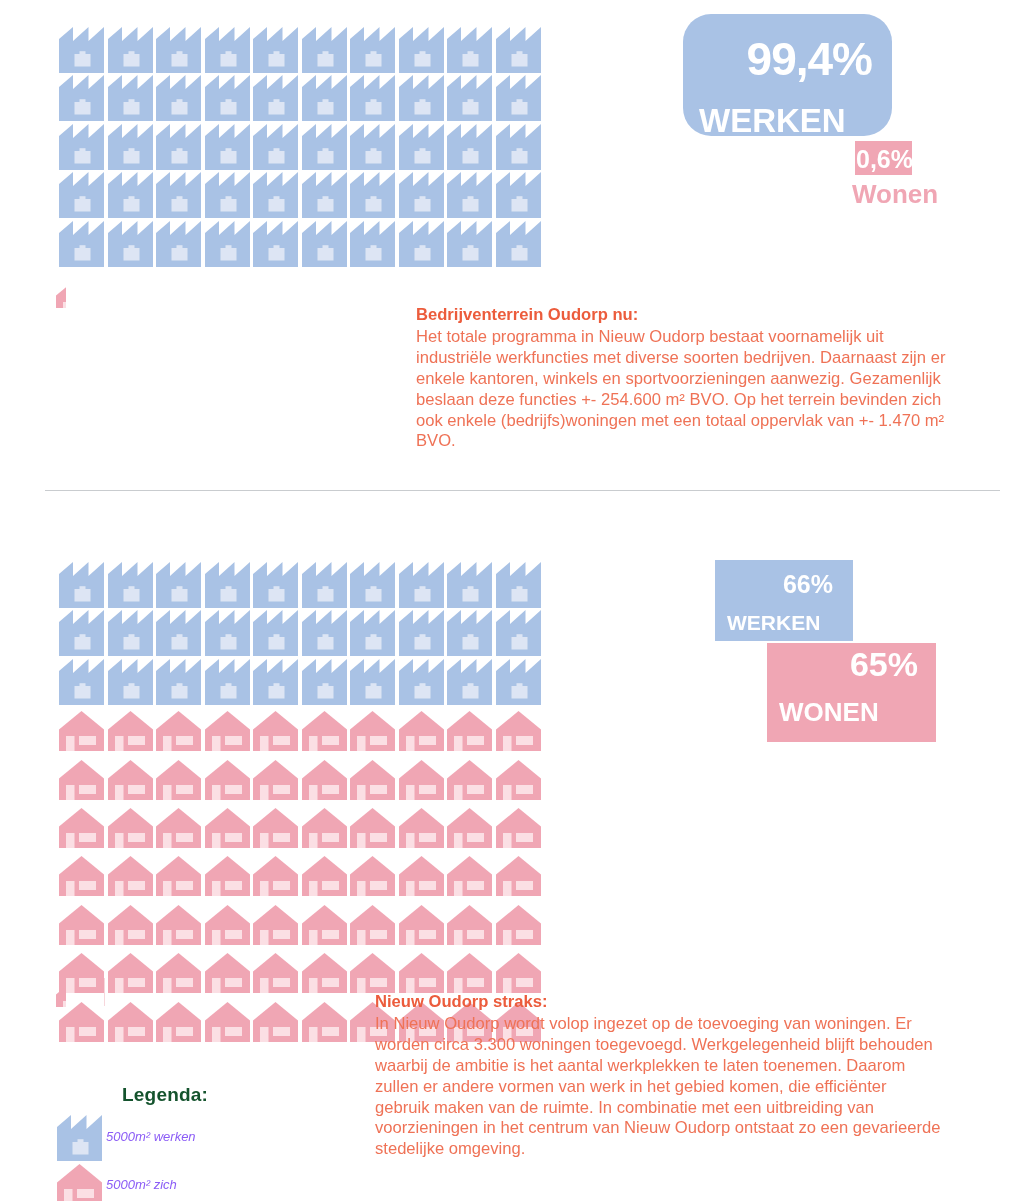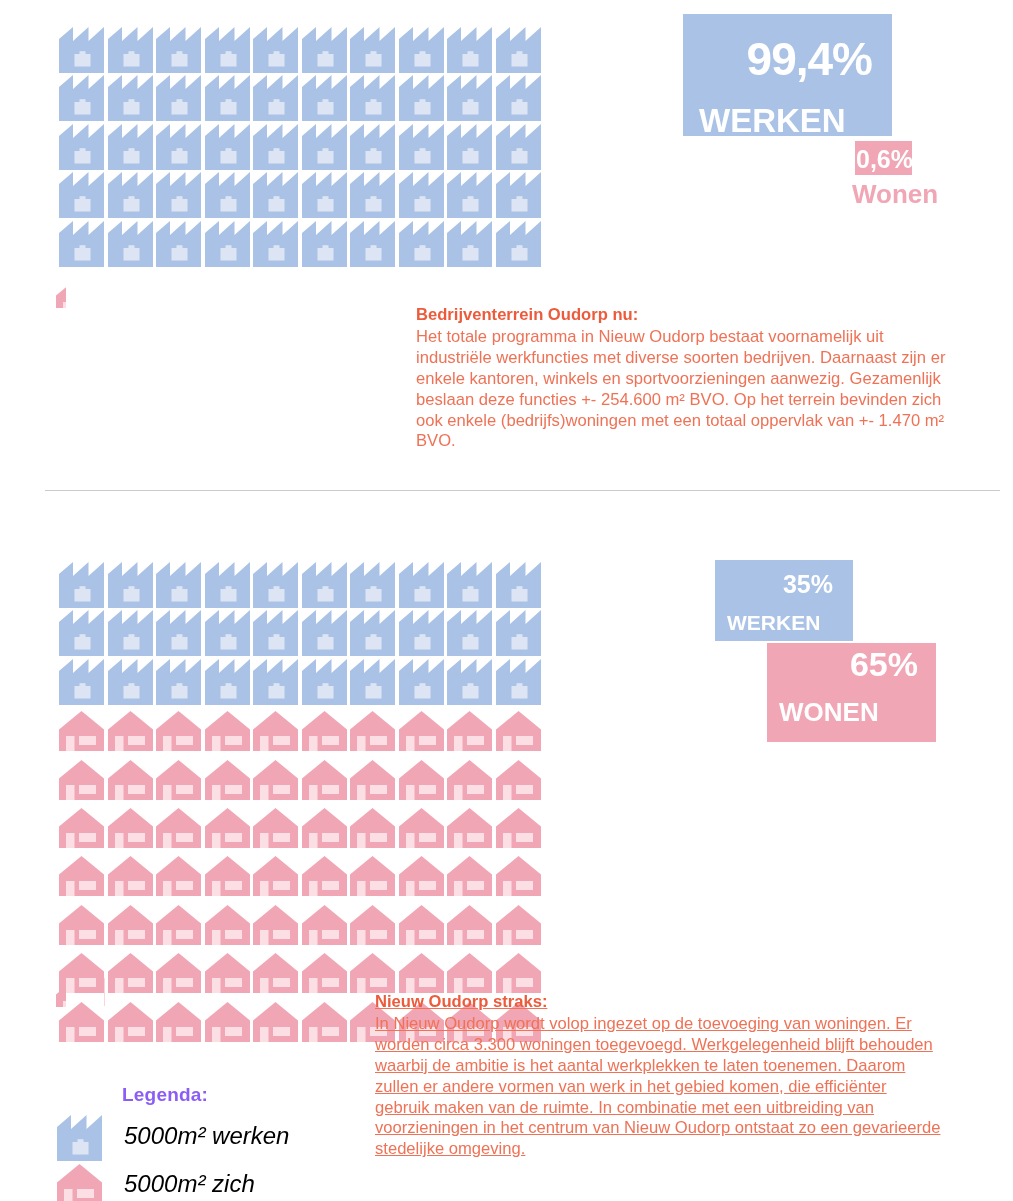--- a/index.html
+++ b/index.html
@@ -45,20 +45,21 @@
   .pbox .lbl {
     color: #ffffff;
     font-weight: bold;
     line-height: 1;
     text-align: left;
   }
 
   #box-werken-nu {
     left: 683px; top: 14px; width: 209px; height: 122px;
     background: #a9c2e5;
+    border-radius: 28px;
   }
   #box-werken-nu .pct { font-size: 46px; padding: 22px 20px 0 0; letter-spacing: -1px; }
   #box-werken-nu .lbl { font-size: 33px; padding: 22px 0 0 16px; }
 
   #box-wonen-nu {
     left: 855px; top: 141px; width: 57px; height: 34px;
     background: #f0a6b4;
   }
   #box-wonen-nu .pct { font-size: 25px; text-align: left; padding: 6px 0 0 1px; }
 
@@ -90,43 +91,43 @@
   }
   .textblock .heading {
     font-weight: bold;
     color: #ec5c3c;
     display: block;
     margin-bottom: 1px;
   }
   .textblock p { margin: 0; }
 
   #text-nu { left: 375px; top: 305px; width: 546px; margin-left: 41px; }
-  #text-straks { left: 375px; top: 992px; width: 568px; text-decoration: underline; }
+  #text-straks { left: 375px; top: 992px; width: 568px; }
 
   
   #divider {
     position: absolute; left: 45px; top: 490px;
     width: 955px; height: 1px;
     background: #c9cccf;
   }
 
   
   #legend { position: absolute; left: 55px; top: 1080px; }
   #legend .legend-title {
     position: absolute; left: 67px; top: 4px;
-    font-size: 19px; font-weight: bold; color: #8b5cf6;
+    font-size: 19px; font-weight: bold; color: #14532d;
     letter-spacing: .2px;
   }
   .legend-row { position: absolute; display: flex; align-items: center; }
   .legend-row .licon { width: 49px; height: 42px; position: relative; }
   .legend-row .ltext {
-    margin-left: 20px;
-    font-size: 24px;
+    margin-left: 2px;
+    font-size: 13px;
     font-style: italic;
-    color: #000000;
+    color: #8b5cf6;
     white-space: nowrap;
   }
   #legend-row-werken { left: 0px; top: 35px; }
   #legend-row-wonen  { left: 0px; top: 83px; }
 </style>
 </head>
 <body>
 
 <div class="page">
 
@@ -1248,21 +1249,21 @@
         <svg viewBox="0 0 49 42" width="49" height="42" style="display:block">
           <path fill="#f0a6b4" d="M24.5 1 L47 19.5 L47 41 L2 41 L2 19.5 Z"></path>
           <rect x="9" y="26" width="8.5" height="15" fill="#fbdfe4"></rect>
           <rect x="22" y="26" width="17" height="9" fill="#fbdfe4"></rect>
         </svg>
       </div>
     </div>
   <div class="tickline" style="left:104px; top:978px; height:28px;"></div>
 
   <div class="pbox" id="box-werken-straks">
-    <div class="pct">35%</div>
+    <div class="pct">66%</div>
     <div class="lbl">WERKEN</div>
   </div>
 
   <div class="pbox" id="box-wonen-straks">
     <div class="pct">65%</div>
     <div class="lbl">WONEN</div>
   </div>
 
   <div class="textblock" id="text-straks">
     <span class="heading">Nieuw Oudorp straks:</span>

